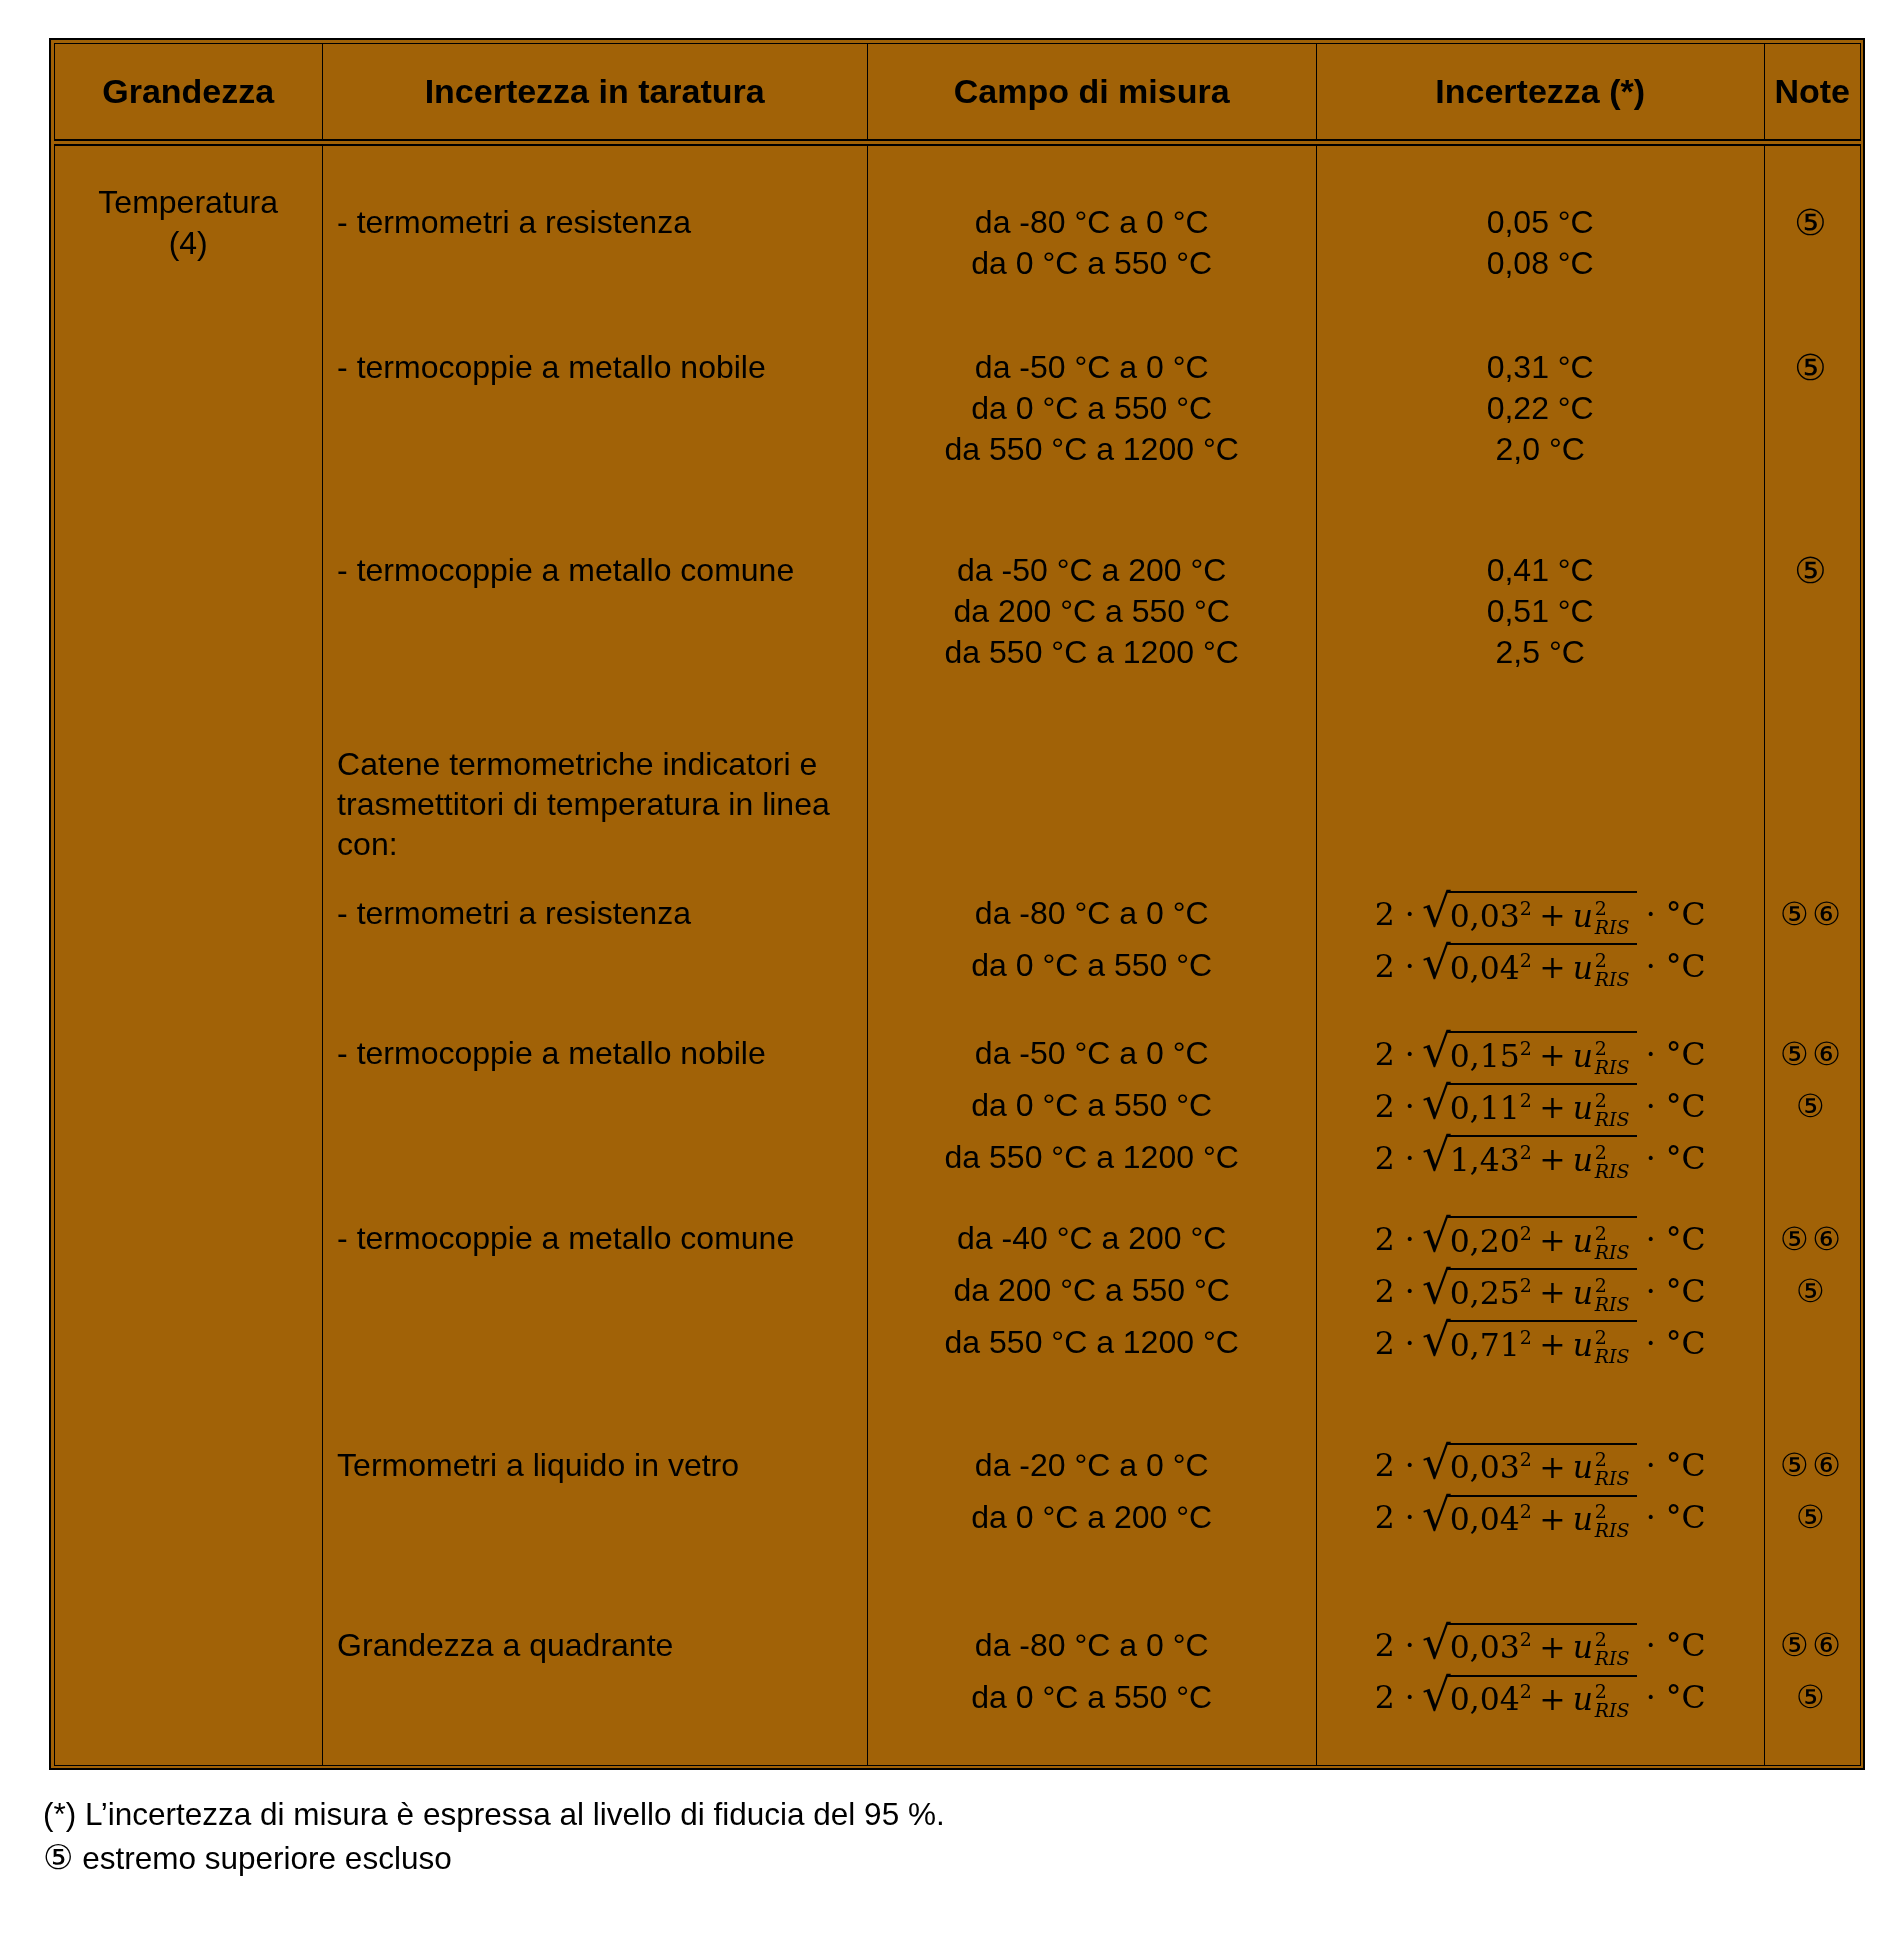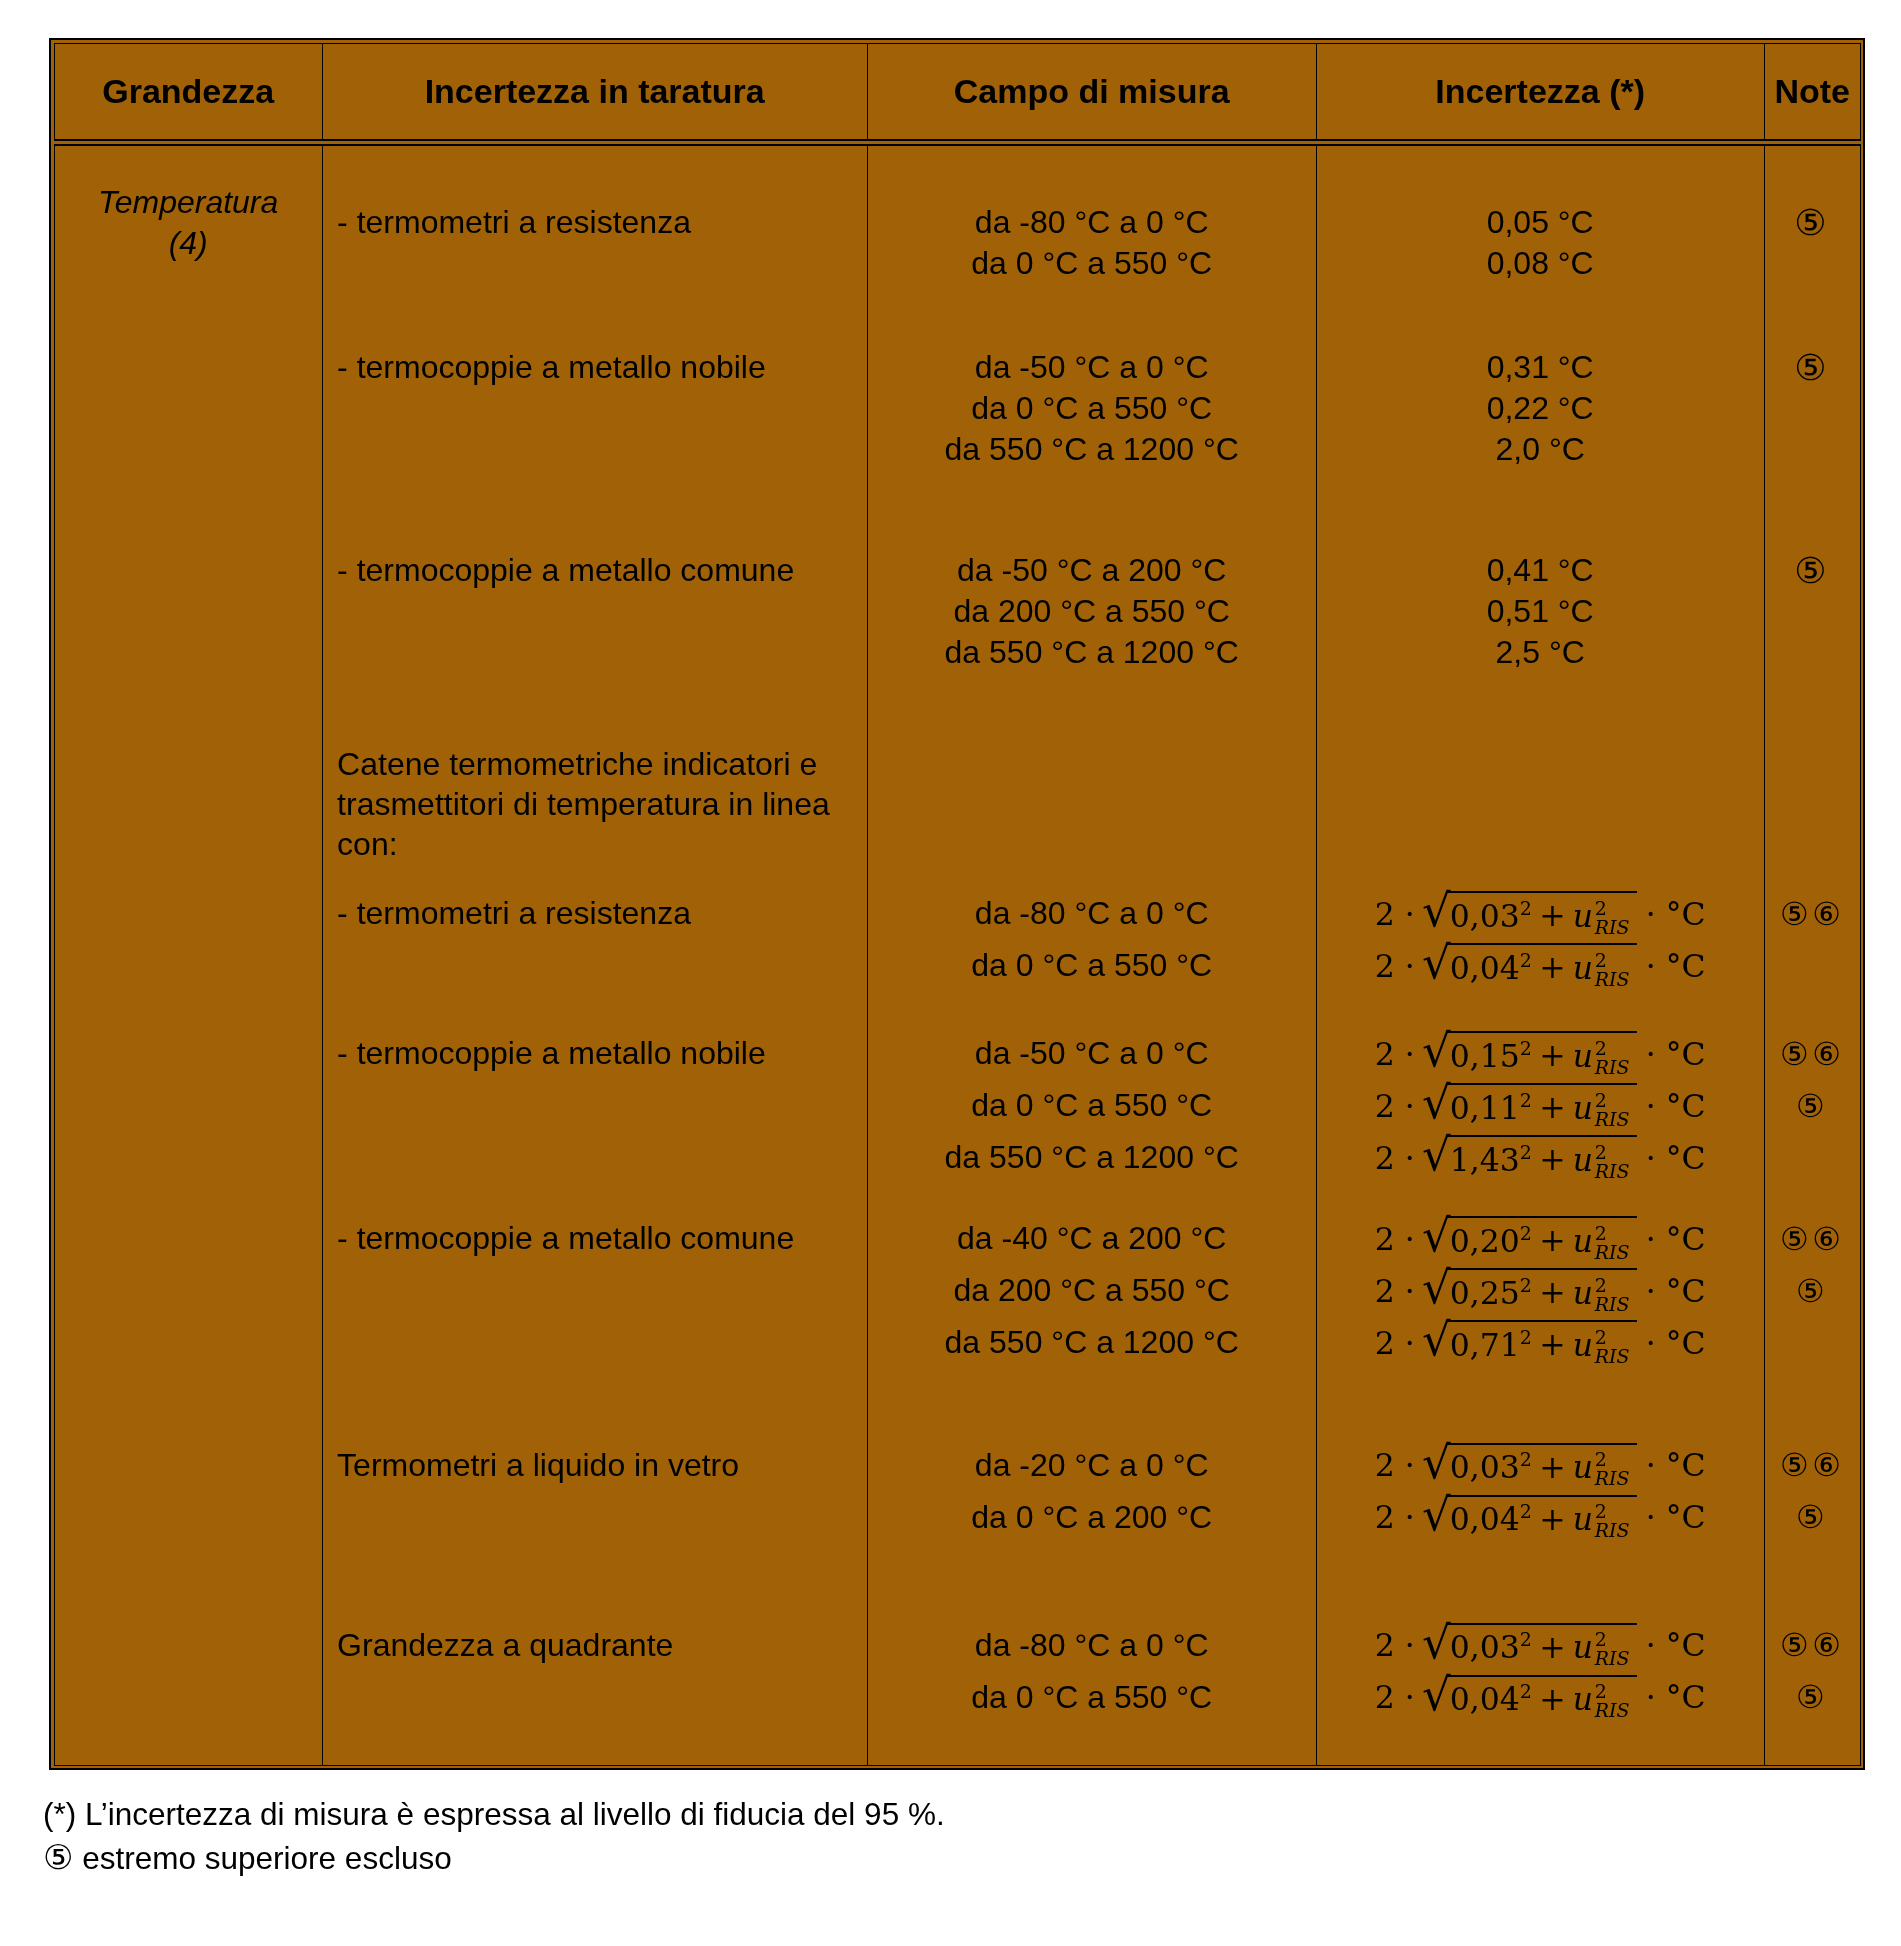--- a/index.html
+++ b/index.html
@@ -48,21 +48,21 @@
   tr.bC { height: 194px; }
   tr.bD { height: 149px; padding-left: 32px; }
   tr.bE { height: 140px; }
   tr.bF { height: 185px; }
   tr.bG { height: 221px; }
   tr.bH { height: 180px; }
   tr.bI { height: 153px; }
 
   
   tr.bA > td { padding-top: 56px; }
-  tr.bA > td.c1 { padding-top: 36px; font-style: italic; }
+  tr.bA > td.c1 { padding-top: 36px; }
   tr.bB > td { padding-top: 1.8px; }
   tr.bC > td { padding-top: 7.2px; }
   tr.bD > td { padding-top: 7.2px; }
   tr.bE > td { padding-top: 1.8px; }
   tr.bF > td { padding-top: 1.8px; }
   tr.bG > td { padding-top: 1.8px; }
   tr.bH > td { padding-top: 7.2px; }
   tr.bI > td { padding-top: 7.2px; }
 
   .line { height: 41px; line-height: 41px; font-size: 32px; white-space: nowrap; }

